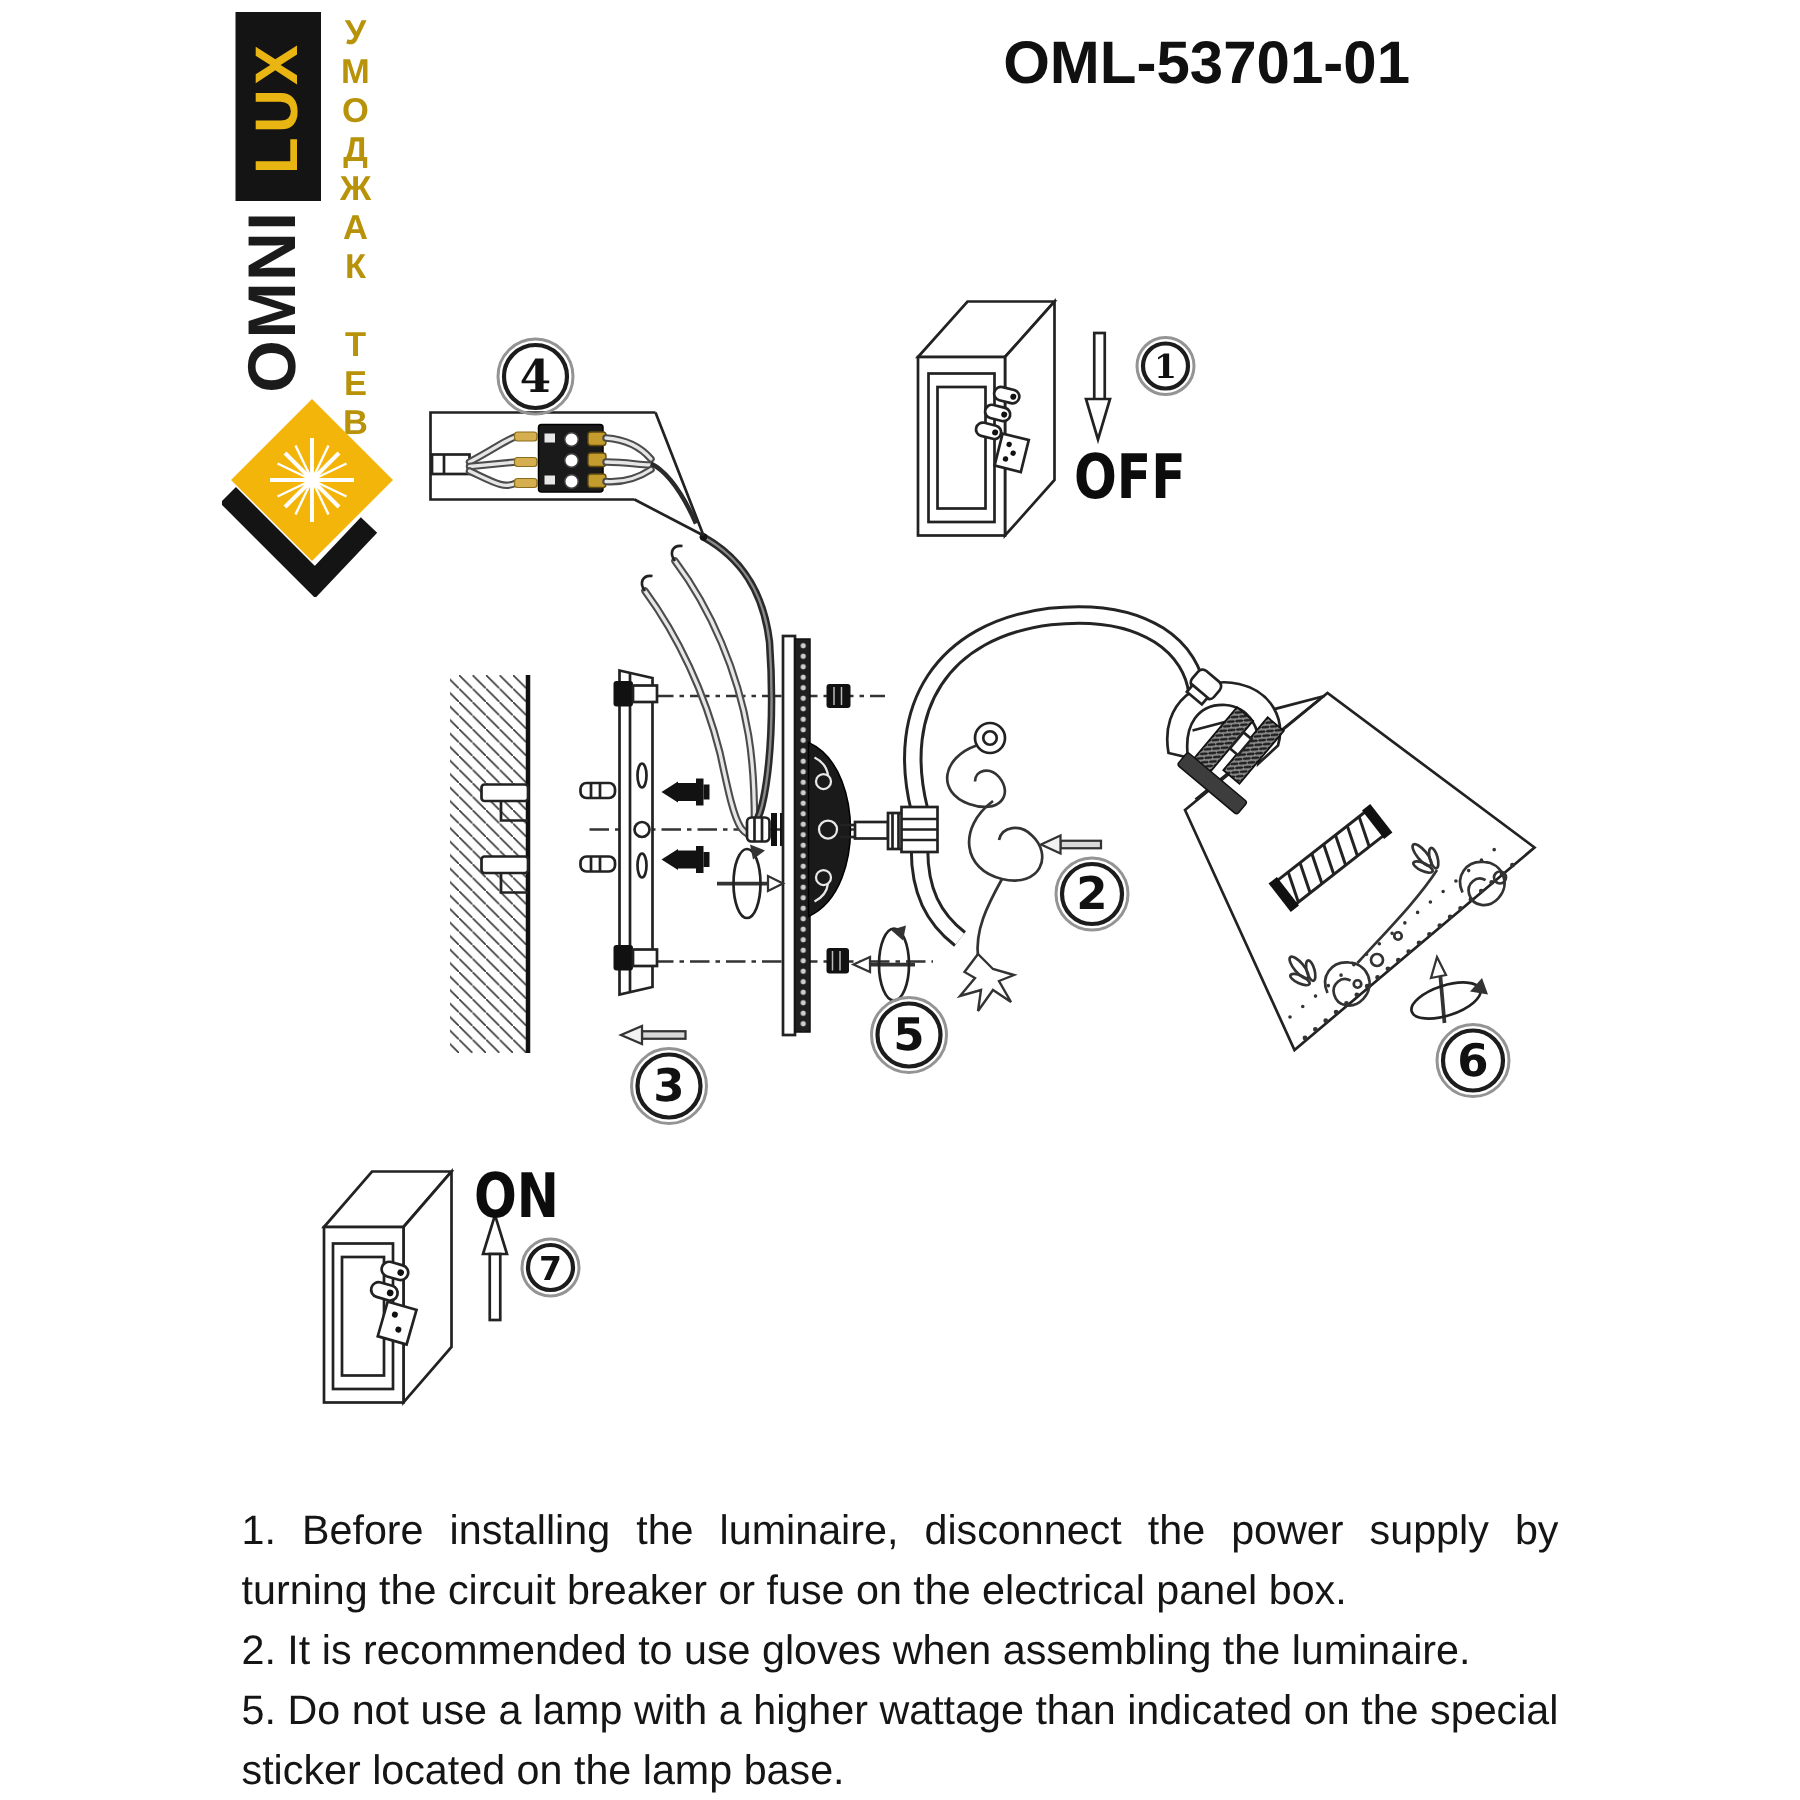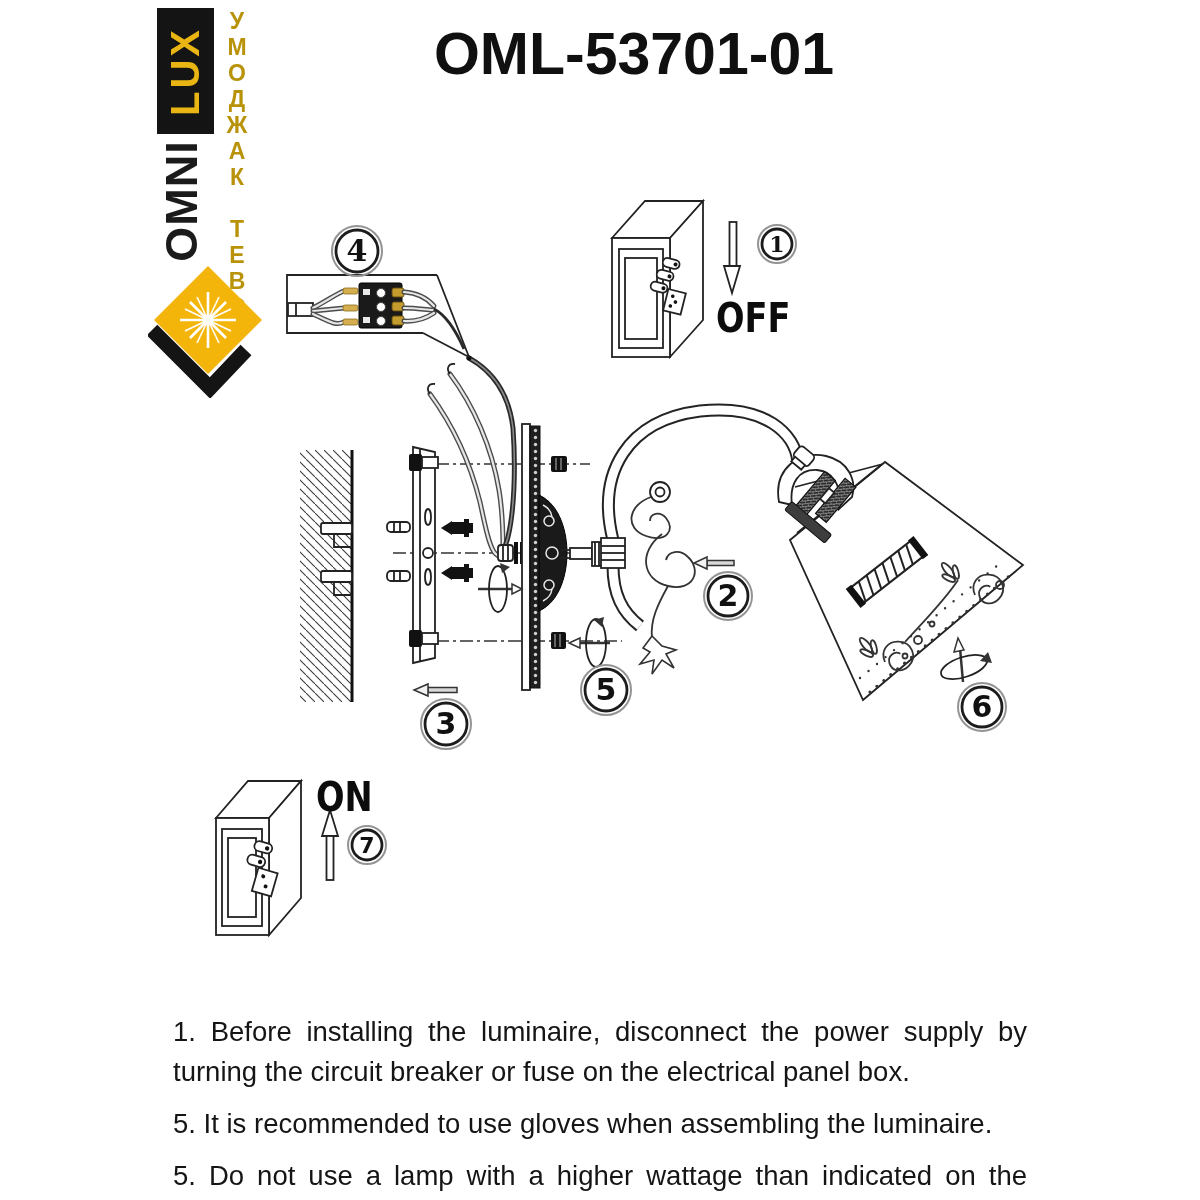--- a/index.html
+++ b/index.html
@@ -9,26 +9,26 @@
   .lux-box{position:absolute;left:157px;top:8px;width:57px;height:126px;background:#141414;
            display:flex;align-items:center;justify-content:center;}
   .lux-box span{transform:rotate(-90deg);color:#E9B512;font-weight:bold;font-size:40px;letter-spacing:3px;white-space:nowrap;}
   .omni{position:absolute;left:150px;top:130px;width:64px;height:142px;
         display:flex;align-items:center;justify-content:center;}
   .omni span{transform:rotate(-90deg);color:#1b1b1b;font-weight:bold;font-size:45px;letter-spacing:1px;white-space:nowrap;}
   .tagline{position:absolute;left:219px;top:8px;width:36px;height:336px;text-align:center;
            font-size:23px;font-weight:bold;color:#B8930A;line-height:26px;white-space:pre-line;}
   .logo-mark{position:absolute;left:148px;top:258px;}
   
-  .title{position:absolute;left:314px;top:20px;width:640px;text-align:center;
-         font-size:59px;font-weight:bold;letter-spacing:0;color:#101010;}
+  .title{position:absolute;left:300px;top:20px;width:640px;text-align:right;
+         font-size:40px;font-weight:bold;letter-spacing:0;color:#101010;}
   
   .instructions{position:absolute;left:161px;top:1000px;width:878px;
                 font-size:27.5px;line-height:40px;text-align:justify;color:#151515;}
-  .instructions p{margin:12px;}
+  .instructions p{margin:0;}
   
   svg{position:absolute;left:0;top:0;}
   .ln{stroke:#222;stroke-width:1.8;fill:none;}
   .lnf{stroke:#222;stroke-width:1.8;fill:#fff;}
   .dd{stroke:#333;stroke-width:1.6;fill:none;stroke-dasharray:13 4 3 4;}
   .wire-o{stroke:#4c4c4c;stroke-width:5;fill:none;stroke-linecap:round;}
   .wire-i{stroke:#e6e6e6;stroke-width:2.2;fill:none;stroke-linecap:round;}
   .wire-d{stroke:#2a2a2a;stroke-width:5;fill:none;stroke-linecap:round;}
   .wire-di{stroke:#8a8a8a;stroke-width:1.6;fill:none;stroke-linecap:round;}
   .tube-o{stroke:#242424;stroke-width:13;fill:none;stroke-linecap:butt;}
@@ -427,18 +427,18 @@
     </g>
     <g>
       <circle cx="367" cy="845" r="19" class="ring-outer"></circle>
         <circle cx="367" cy="845" r="15" class="ring-inner"></circle>
       <text x="367" y="853" class="step-num sm">7</text>
     </g>
   </svg>
 
   <div class="instructions">
     <p>1. Before installing the luminaire, disconnect the power supply by turning the circuit breaker or fuse on the electrical panel box.</p>
-    <p>5. It is recommended to use gloves when assembling the luminaire.</p>
+    <p>2. It is recommended to use gloves when assembling the luminaire.</p>
     <p>5. Do not use a lamp with a higher wattage than indicated on the special sticker located on the lamp base.</p>
 
   </div>
 
 </div>
 
 </body></html>

